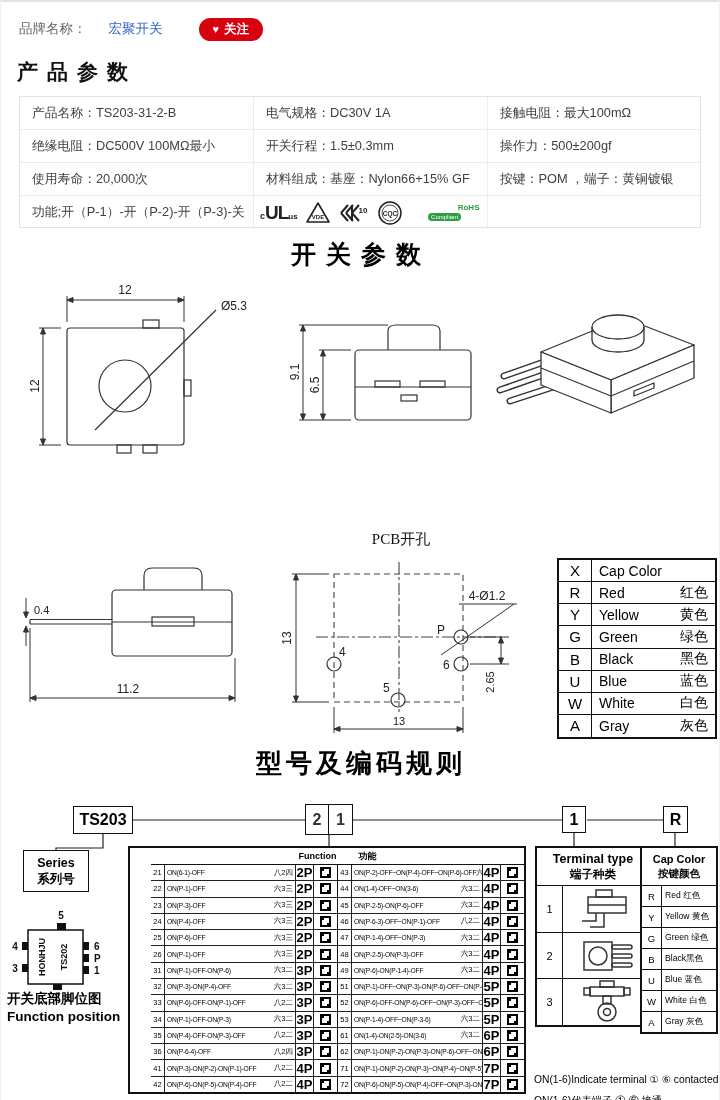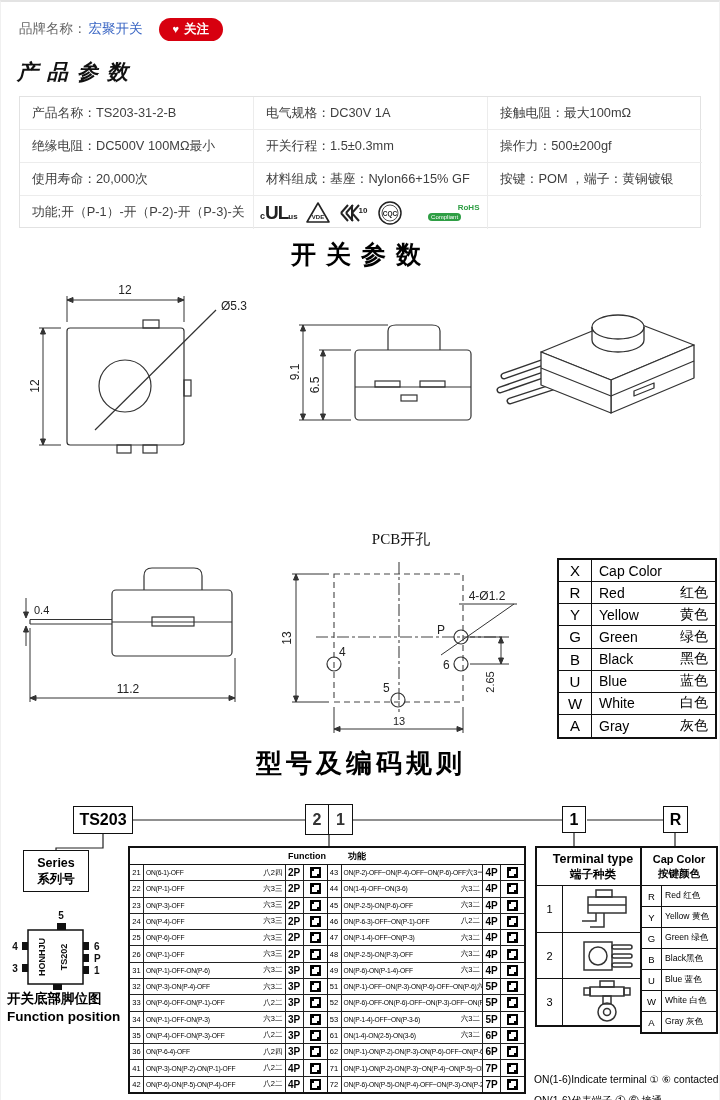--- a/index.html
+++ b/index.html
@@ -1,29 +1,29 @@
 <!DOCTYPE html>
 <html><head>
 <meta charset="utf-8">
 <style>
   html,body{margin:0;padding:0;background:#fff;}
   .page{position:relative;width:720px;height:1100px;background:#fff;overflow:hidden;
         font-family:"Liberation Sans",sans-serif;color:#333;
         border-top:2px solid #e3e3e3;border-left:1px solid #f0f0f0;border-right:1px solid #f0f0f0;box-sizing:border-box;}
   .abs{position:absolute;}
   
-  .topbar{left:0;top:0;width:720px;height:54px;display:flex;align-items:center;}
+  .topbar{left:0;top:0;width:720px;height:54px;display:flex;align-items:center;gap:20px;}
   .brand-label{margin-left:18px;font-size:13.5px;color:#666;}
   .brand-link{font-size:13.5px;color:#3a66c4;margin-left:2px;cursor:pointer;}
   .follow-btn{margin-left:16px;height:23px;padding:0 14px;background:#d7000f;border-radius:12px;
               display:flex;align-items:center;gap:5px;color:#fff;font-size:12.5px;font-weight:bold;cursor:pointer;}
   .heart{font-size:11px;line-height:1;}
   
   .h-cal{left:16px;top:56px;font-family:"DejaVu Serif","Liberation Serif",serif;
-         font-style:italic;font-weight:bold;font-size:21px;letter-spacing:9px;color:#111;}
+         font-weight:bold;font-size:21px;letter-spacing:9px;color:#111;}
   
   .ptable{left:18px;top:94px;width:682px;height:132px;display:grid;
           grid-template-columns:234px 234px 214px;grid-template-rows:repeat(4,33px);
           border:1px solid #e2e2e2;box-sizing:border-box;}
   .pcell{border-right:1px solid #ececec;border-bottom:1px solid #ececec;display:flex;align-items:center;
          padding-left:12px;font-size:12.8px;color:#3f3f3f;white-space:nowrap;overflow:hidden;box-sizing:border-box;}
   .pcell:nth-child(3n){border-right:none;}
   .pcell:nth-child(n+10){border-bottom:none;}
   .certs{gap:7px;padding-left:6px;}
   .cert{display:flex;align-items:center;justify-content:center;color:#222;}
@@ -50,35 +50,35 @@
   
   .codebox{border:1.5px solid #111;display:flex;align-items:center;justify-content:center;
            font-size:16px;font-weight:bold;color:#000;background:#fff;box-sizing:border-box;}
   .digits{display:flex;}
   .digits .d{width:24px;height:31px;border:1.5px solid #111;display:flex;align-items:center;justify-content:center;
              font-size:16px;font-weight:bold;background:#fff;box-sizing:border-box;}
   .digits .d+.d{border-left:none;}
   .series{left:22px;top:848px;width:66px;height:42px;flex-direction:column;font-size:12.5px;line-height:1.3;}
   
   .ftable{left:127px;top:844px;width:398px;height:248px;border:2px solid #111;box-sizing:border-box;
-          display:flex;flex-direction:column;background:#fff;}
+          display:flex;flex-direction:column;background:#fff;padding-left:21px;}
   .fhead{height:16px;border-bottom:1.5px solid #111;display:flex;align-items:center;justify-content:center;
          gap:22px;font-size:9px;font-weight:bold;color:#000;}
   .fbody{flex:1;display:flex;}
   .fhalf{flex:1;display:flex;flex-direction:column;}
   .fhalf.lft{border-right:1.5px solid #111;}
   .frow{flex:1;display:grid;grid-template-columns:14px 1fr 18px 23px;border-bottom:1px solid #222;min-height:0;}
   .frow:last-child{border-bottom:none;}
   .fc{border-right:1px solid #222;display:flex;align-items:center;justify-content:center;overflow:hidden;}
   .fc.txt{justify-content:space-between;padding:0 2px;}
   .fc:last-child{border-right:none;}
   .fnum{font-size:7.5px;color:#000;}
   .ffn{font-size:6.7px;color:#000;white-space:nowrap;letter-spacing:-.2px;}
   .fcn{font-size:7.5px;color:#000;white-space:nowrap;}
-  .fpp{font-size:10px;font-weight:bold;color:#000;}
+  .fpp{font-size:13px;font-weight:bold;color:#000;}
   .pinbox{width:11px;height:11px;border:2px solid #000;position:relative;box-sizing:border-box;}
   .pinbox::after{content:"";position:absolute;right:-1px;bottom:-1px;width:3px;height:3px;background:#000;}
   .pinbox::before{content:"";position:absolute;left:0;top:0;width:2px;height:2px;background:#000;}
   
   .ttable{left:534px;top:844px;width:116px;height:181px;border:2px solid #111;box-sizing:border-box;
           display:flex;flex-direction:column;background:#fff;}
   .thead{height:37px;border-bottom:1.5px solid #111;display:flex;flex-direction:column;align-items:center;justify-content:center;
          font-weight:bold;color:#000;line-height:1.25;}
   .thead .en{font-size:12.5px;} .thead .cn{font-size:11.5px;}
   .trow{flex:1;display:grid;grid-template-columns:26px 1fr;border-bottom:1.5px solid #111;}

